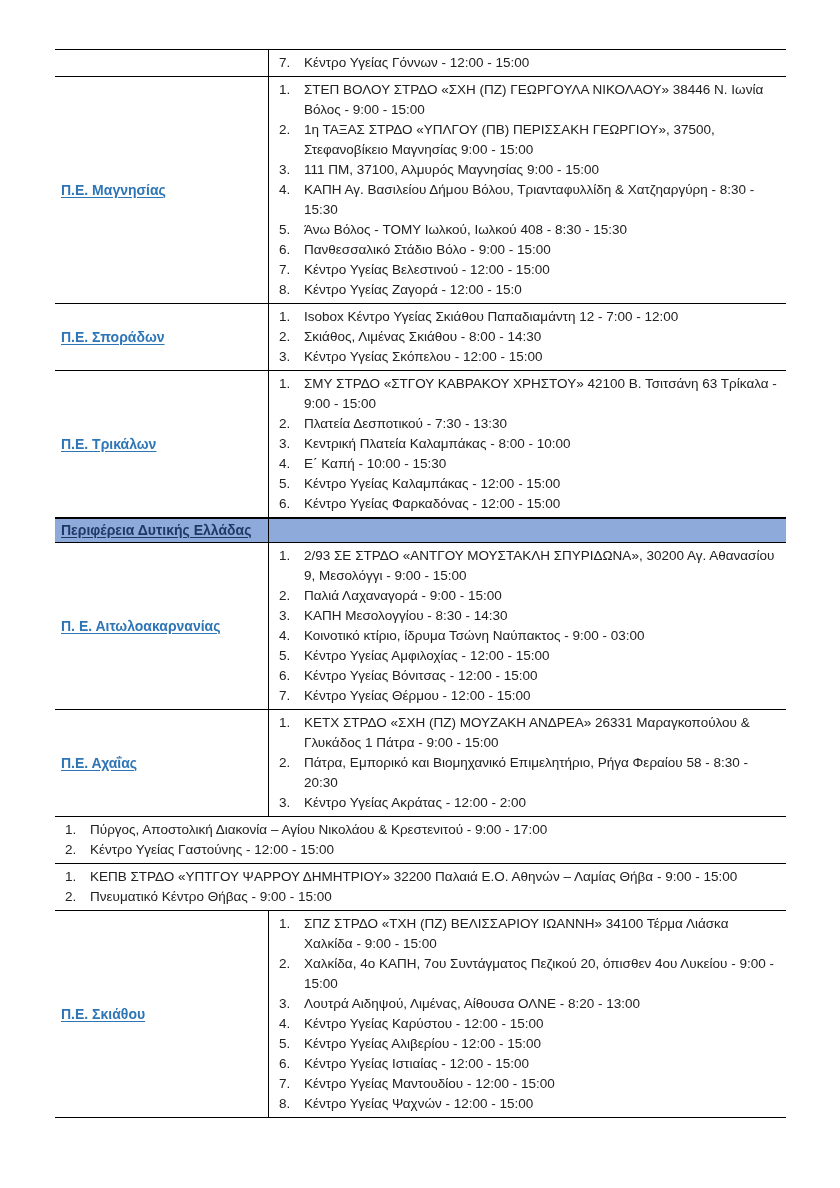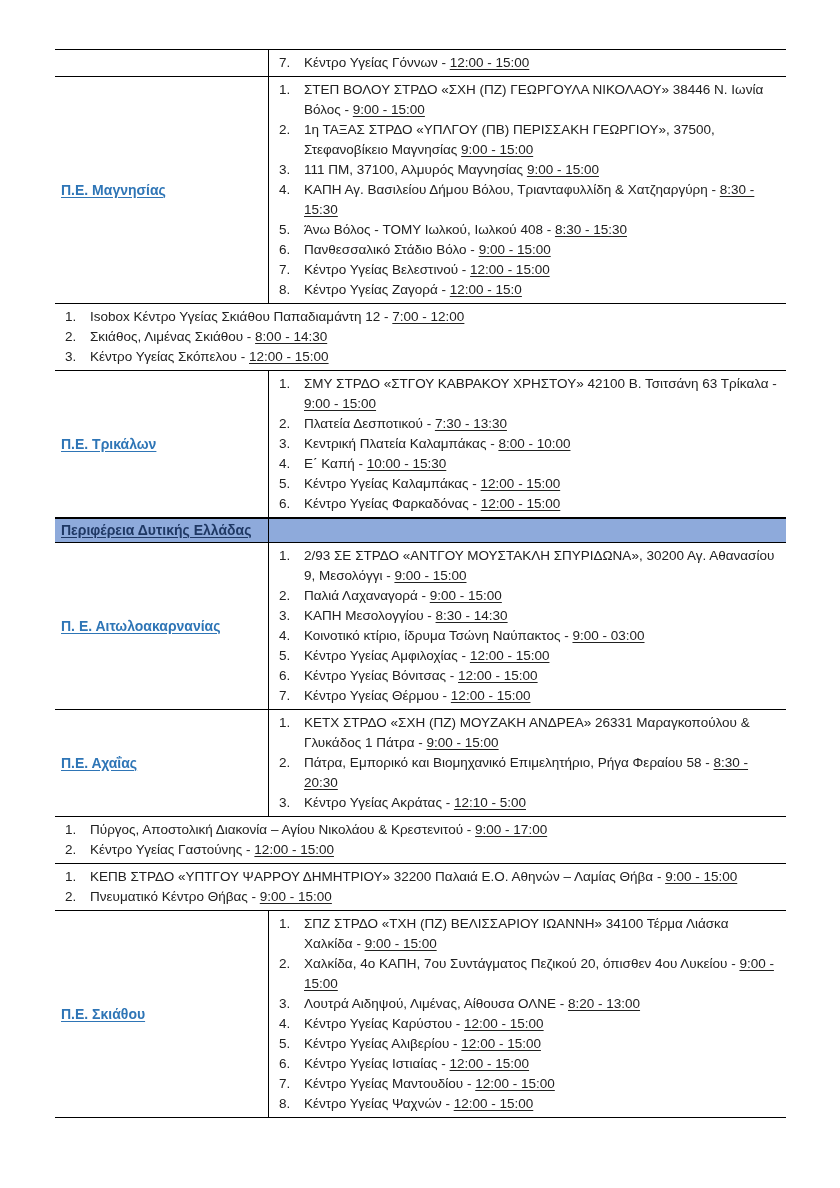--- a/index.html
+++ b/index.html
@@ -52,21 +52,20 @@
     cursor: pointer;
   }
   .items-cell { padding: 3px 8px 3px 10px; }
   .item { display: flex; }
   .item .num {
     flex: 0 0 25px;
     width: 25px;
   }
   .item .body { flex: 1 1 auto; min-width: 0; }
   .time {
-    text-decoration: underline;
     text-underline-offset: 2px;
     text-align: center;
   }
   .section-row {
     background: var(--section-bg, #8EAADB);
     border-top: 1px solid var(--border, #000);
   }
   .section-title-cell {
     padding: 1px 6px 2px 6px;
     display: flex;
@@ -129,20 +128,23 @@
             <span class="num">7.</span>
             <span class="body">Κέντρο Υγείας Βελεστινού - <span class="time">12:00 - 15:00</span></span>
           </div>
           <div class="item">
             <span class="num">8.</span>
             <span class="body">Κέντρο Υγείας Ζαγορά - <span class="time">12:00 - 15:0</span></span>
           </div>
         </div>
       </div>
       <div class="row data-row">
+        <div class="cell left-cell region-cell">
+          <span class="region-link">Π.Ε. Σποράδων</span>
+        </div>
         <div class="cell right-cell items-cell">
           <div class="item">
             <span class="num">1.</span>
             <span class="body">Isobox Κέντρο Υγείας Σκιάθου Παπαδιαμάντη 12 - <span class="time">7:00 - 12:00</span></span>
           </div>
           <div class="item">
             <span class="num">2.</span>
             <span class="body">Σκιάθος, Λιμένας Σκιάθου - <span class="time">8:00 - 14:30</span></span>
           </div>
           <div class="item">
@@ -231,21 +233,21 @@
           <div class="item">
             <span class="num">1.</span>
             <span class="body">ΚΕΤΧ ΣΤΡΔΟ «ΣΧΗ (ΠΖ) ΜΟΥΖΑΚΗ ΑΝΔΡΕΑ» 26331 Μαραγκοπούλου &amp; Γλυκάδος 1 Πάτρα - <span class="time">9:00 - 15:00</span></span>
           </div>
           <div class="item">
             <span class="num">2.</span>
             <span class="body">Πάτρα, Εμπορικό και Βιομηχανικό Επιμελητήριο, Ρήγα Φεραίου 58 - <span class="time">8:30 - 20:30</span></span>
           </div>
           <div class="item">
             <span class="num">3.</span>
-            <span class="body">Κέντρο Υγείας Ακράτας - <span class="time">12:10 - 5:00</span></span>
+            <span class="body">Κέντρο Υγείας Ακράτας - <span class="time">12:00 - 2:00</span></span>
           </div>
         </div>
       </div>
       <div class="row data-row">
         <div class="cell right-cell items-cell">
           <div class="item">
             <span class="num">1.</span>
             <span class="body">Πύργος, Αποστολική Διακονία – Αγίου Νικολάου &amp; Κρεστενιτού - <span class="time">9:00 - 17:00</span></span>
           </div>
           <div class="item">

